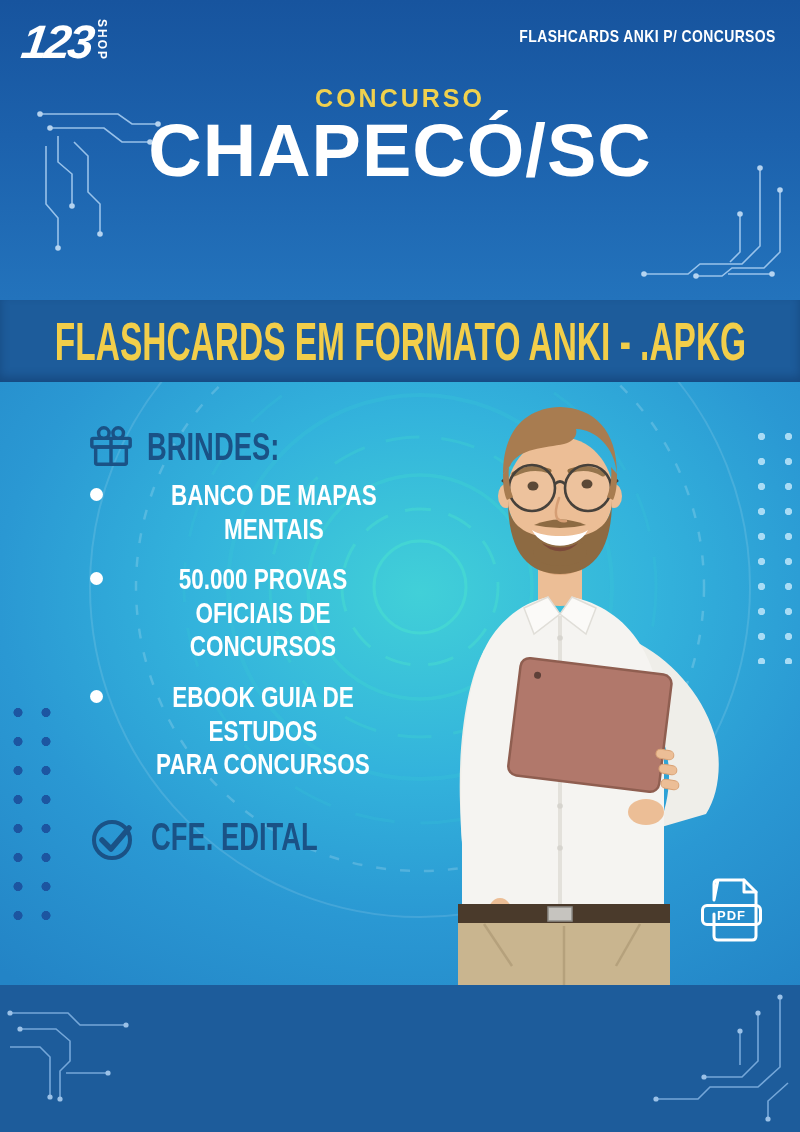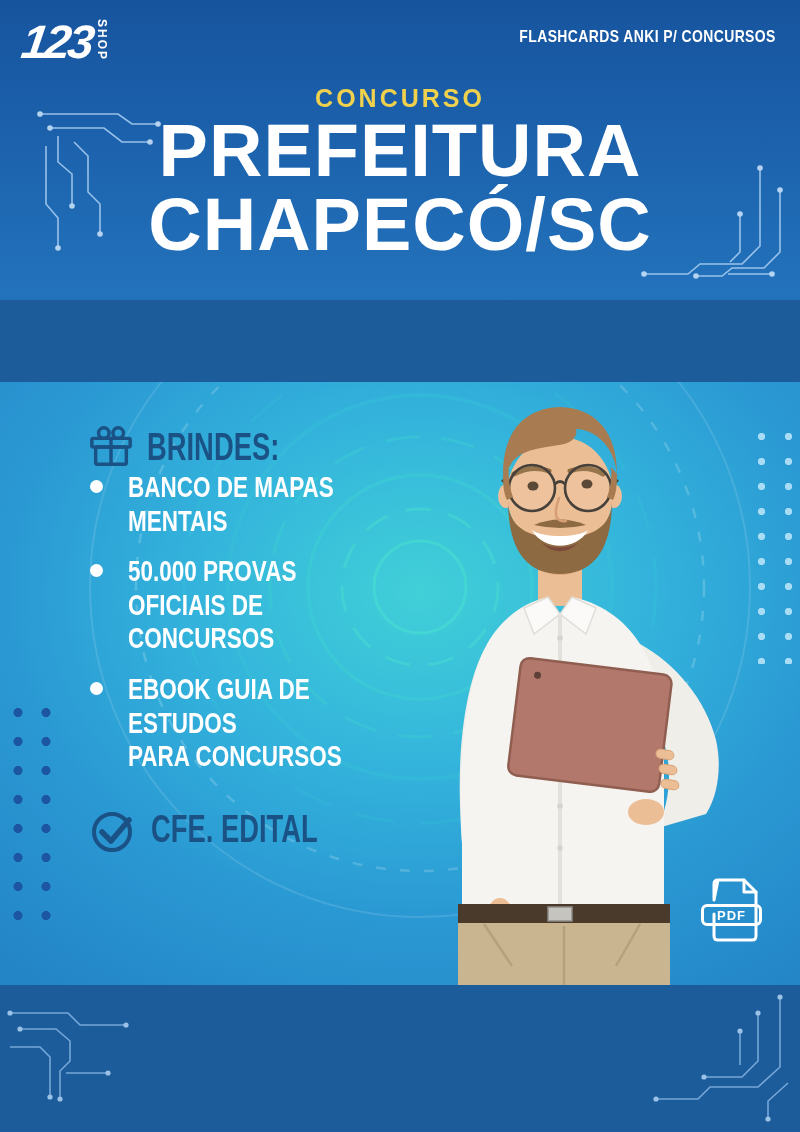--- a/index.html
+++ b/index.html
@@ -69,21 +69,21 @@
     background-size:28px 29px;
   }
   .man { position:absolute; left:400px; top:22px; width:400px; height:581px; }
 
   .text-col { position:absolute; left:88px; top:42px; width:400px; }
   .section-heading { display:flex; align-items:center; gap:13px; }
   .section-heading .h-label {
     color:#1a5286; font-size:38px; font-weight:700; white-space:nowrap;
     display:inline-block; transform:scaleX(.72); transform-origin:0 50%;
   }
-  .offers-list { list-style:none; margin-top:0; }
+  .offers-list { list-style:none; margin-top:8px;text-align:center; }
   .offers-list li {
     position:relative; padding-left:40px; margin-bottom:17px;
     color:#ffffff; font-size:30px; font-weight:700; line-height:1.12;
   }
   .offers-list li::before {
     content:""; position:absolute; left:2px; top:10px; width:13px; height:13px;
     border-radius:50%; background:#ffffff;
   }
   .offers-list li .li-text, .edital-body .b-text {
     display:inline-block; transform:scaleX(.75); transform-origin:0 50%;
@@ -152,25 +152,27 @@
     <div class="logo">
       <span class="logo-number">123</span>
       <span class="logo-shop">SHOP</span>
     </div>
 
     <div class="tagline">FLASHCARDS ANKI P/ CONCURSOS</div>
 
     <div class="kicker">CONCURSO</div>
 
     <div class="main-title">
-      <div>PREFEITURA</div>
       <div>CHAPECÓ/SC</div>
     </div>
   </div>
 
+  <div class="format-banner">
+    <span class="banner-text">FLASHCARDS EM FORMATO ANKI - .APKG</span>
+  </div>
 
   <div class="content">
 
     <svg class="rings" viewBox="0 0 800 603">
       <g fill="none">
         <circle cx="420" cy="205" r="46" stroke="#49e0cf" stroke-width="3" opacity=".55"></circle>
         <circle cx="420" cy="205" r="78" stroke="#49e0cf" stroke-width="3" opacity=".45" stroke-dasharray="26 18"></circle>
         <circle cx="420" cy="205" r="112" stroke="#3fd4d2" stroke-width="3.5" opacity=".4"></circle>
         <circle cx="420" cy="205" r="150" stroke="#3fd4d2" stroke-width="3" opacity=".35" stroke-dasharray="34 22"></circle>
         <circle cx="420" cy="205" r="192" stroke="#38c8d6" stroke-width="4" opacity=".3"></circle>

